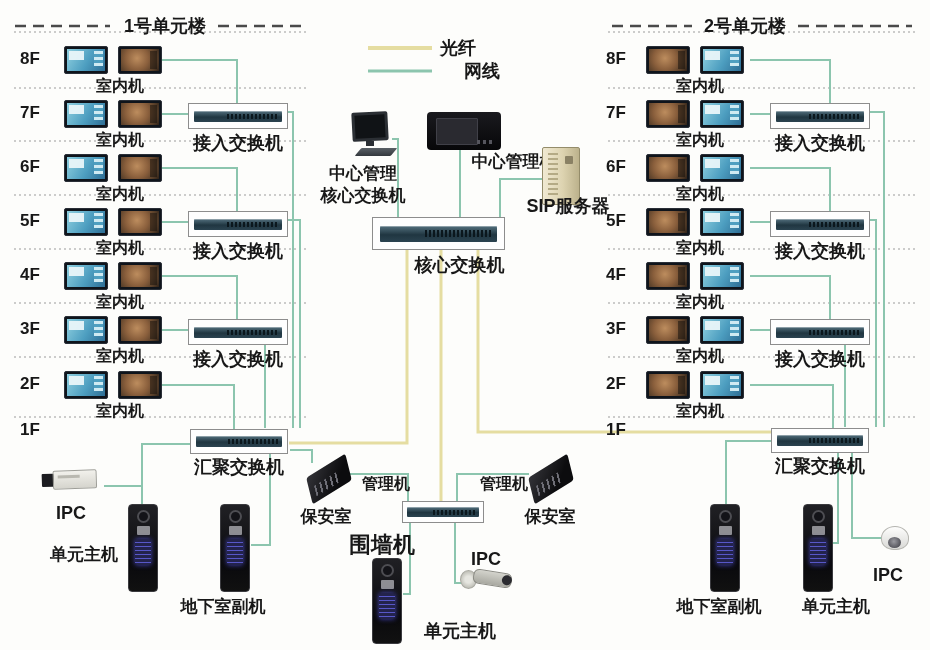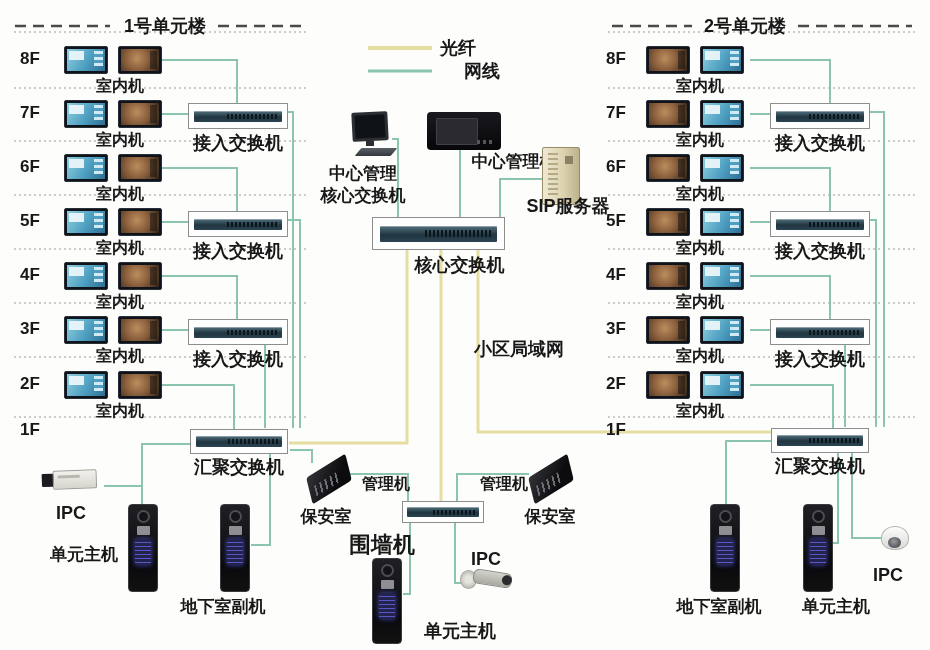--- a/index.html
+++ b/index.html
@@ -130,21 +130,20 @@
   <div class="lbl" style="left:458px;top:152px;width:112px;font-size:17px">中心管理机</div>
 
   <div class="server" style="left:542px;top:147px"></div>
   <div class="lbl big" style="left:516px;top:196px;width:104px">SIP服务器</div>
 
   <div class="box-sw" style="left:372px;top:217px;width:133px;height:33px">
     <div class="sw-dev tall"></div>
   </div>
   <div class="lbl big" style="left:402px;top:255px;width:115px">核心交换机</div>
 
-  <div class="lbl big" style="left:460px;top:339px;width:118px">小区局域网</div>
 
   <div class="console" style="left:306px;top:466px"></div>
   <div class="console" style="left:528px;top:466px"></div>
   <div class="lbl" style="left:354px;top:474px;width:64px">管理机</div>
   <div class="lbl" style="left:472px;top:474px;width:64px">管理机</div>
   <div class="lbl" style="left:291px;top:507px;width:70px;font-size:17px">保安室</div>
   <div class="lbl" style="left:515px;top:507px;width:70px;font-size:17px">保安室</div>
 
   <div class="box-sw" style="left:402px;top:501px;width:82px;height:22px">
     <div class="sw-dev" style="height:10px"></div>

